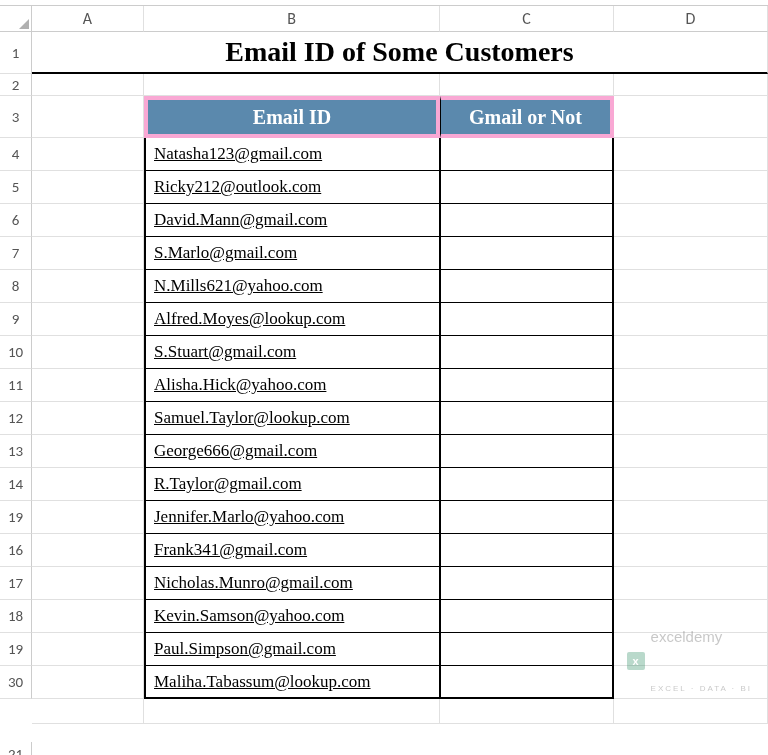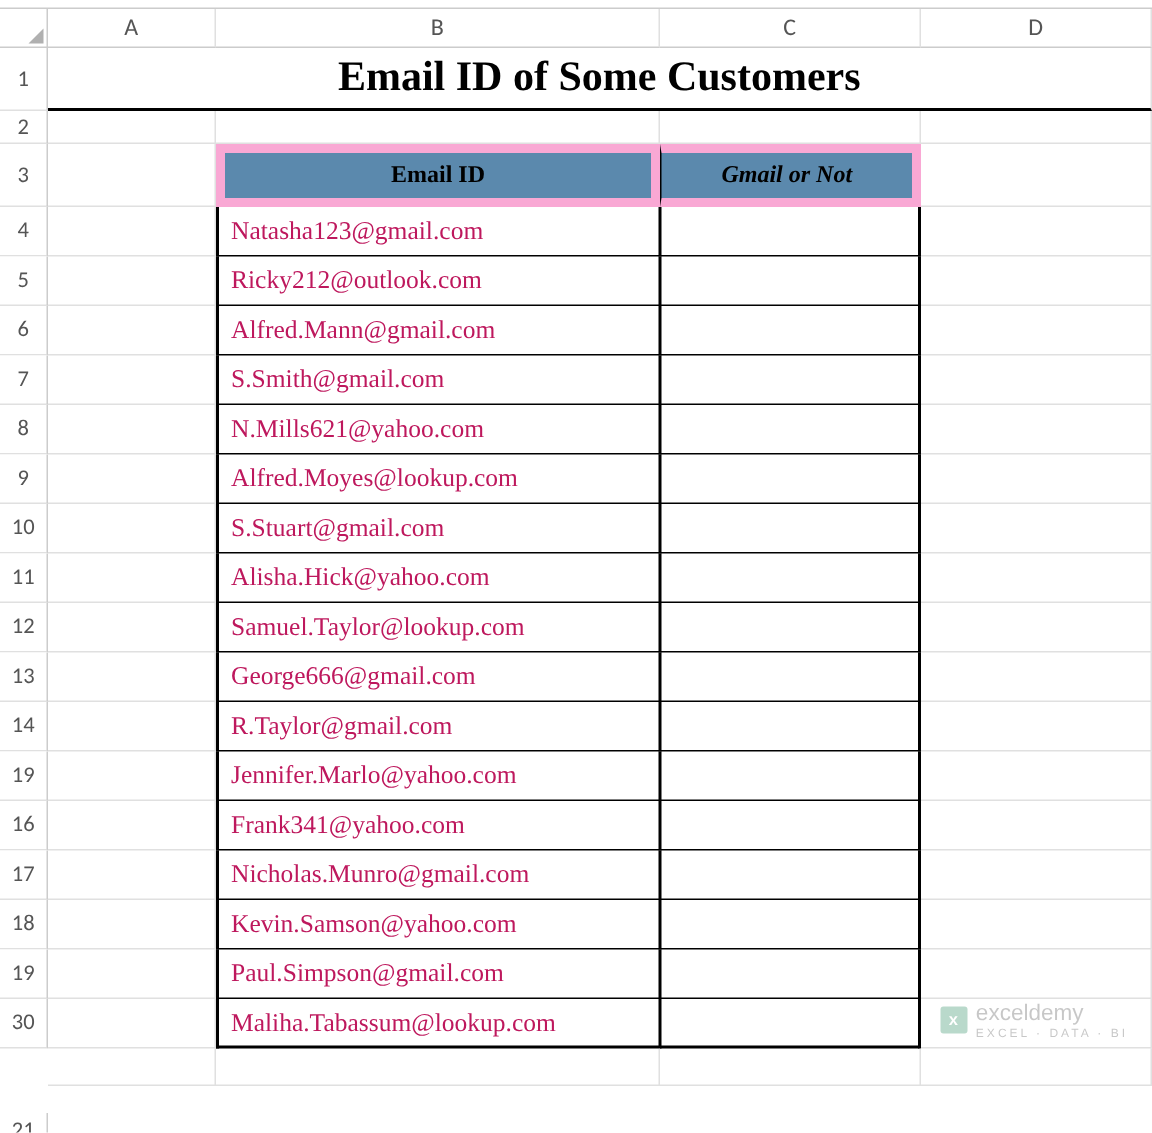--- a/index.html
+++ b/index.html
@@ -90,40 +90,41 @@
     align-items: center;
     justify-content: center;
     border-bottom: 2px solid #000;
     border-right: 1px solid #e0e0e0;
     height: 42px;
   }
 
   
   .th {
     background: #5b89ad;
-    color: #000000;
+    color: #ffffff;
     font-family: "Times New Roman", serif;
     font-weight: bold;
-    font-size: 16px;
-    justify-content: center;
-    border: 6px solid #f9a8d4;
+    font-size: 20px;
+    justify-content: center;
+    border: 4px solid #f9a8d4;
     height: 42px;
   }
-  .th.right { border-left: 1px solid #000; font-style: italic; }
+  .th.right { border-left: 1px solid #000; }
   
   .td {
     border-left: 2px solid #000;
     border-right: 1px solid #000;
     border-bottom: 1px solid #000;
     font-family: "Times New Roman", serif;
     font-size: 17px;
     padding-left: 8px;
   }
   .td a {
-    color: #be185d;
+    color: #000000;
+    text-decoration: underline;
   }
   .td.right {
     border-left: 1px solid #000;
     border-right: 2px solid #000;
   }
   .td.last { border-bottom: 2px solid #000; }
   .td.lastright { border-bottom: 2px solid #000; border-right: 2px solid #000; border-left:1px solid #000; }
 
   .watermark {
     position: absolute;
@@ -143,21 +144,21 @@
     background: #2a8a5f;
     border-radius: 2px;
     display: flex;
     align-items: center;
     justify-content: center;
     color: #fff;
     font-size: 11px;
     font-weight: bold;
   }
   .watermark .main { font-weight: normal; font-size: 15px; }
-  .watermark .sub { font-size: 8px; letter-spacing: 2px; display:block; }
+  .watermark .sub { font-size: 8px; letter-spacing: 2px; display:block;margin-top:39px; }
 </style>
 </head>
 <body>
 
 <div class="grid">
 
   <div class="topbar" style="grid-column:1/6"></div>
 
   <div class="selectall"></div>
   <div class="colhdr">A</div>
@@ -192,29 +193,29 @@
   <div class="cell"></div>
   <div class="cell td">
       <a>Ricky212@outlook.com</a>
     </div>
   <div class="cell td right"></div>
   <div class="cell"></div>
 
   <div class="rowhdr">6</div>
   <div class="cell"></div>
   <div class="cell td">
-      <a>Alfred.Mann@gmail.com</a>
+      <a>David.Mann@gmail.com</a>
     </div>
   <div class="cell td right"></div>
   <div class="cell"></div>
 
   <div class="rowhdr">7</div>
   <div class="cell"></div>
   <div class="cell td">
-      <a>S.Smith@gmail.com</a>
+      <a>S.Marlo@gmail.com</a>
     </div>
   <div class="cell td right"></div>
   <div class="cell"></div>
 
   <div class="rowhdr">8</div>
   <div class="cell"></div>
   <div class="cell td">
       <a>N.Mills621@yahoo.com</a>
     </div>
   <div class="cell td right"></div>
@@ -272,21 +273,21 @@
   <div class="cell"></div>
   <div class="cell td">
       <a>Jennifer.Marlo@yahoo.com</a>
     </div>
   <div class="cell td right"></div>
   <div class="cell"></div>
 
   <div class="rowhdr">16</div>
   <div class="cell"></div>
   <div class="cell td">
-      <a>Frank341@yahoo.com</a>
+      <a>Frank341@gmail.com</a>
     </div>
   <div class="cell td right"></div>
   <div class="cell"></div>
 
   <div class="rowhdr">17</div>
   <div class="cell"></div>
   <div class="cell td">
       <a>Nicholas.Munro@gmail.com</a>
     </div>
   <div class="cell td right"></div>

